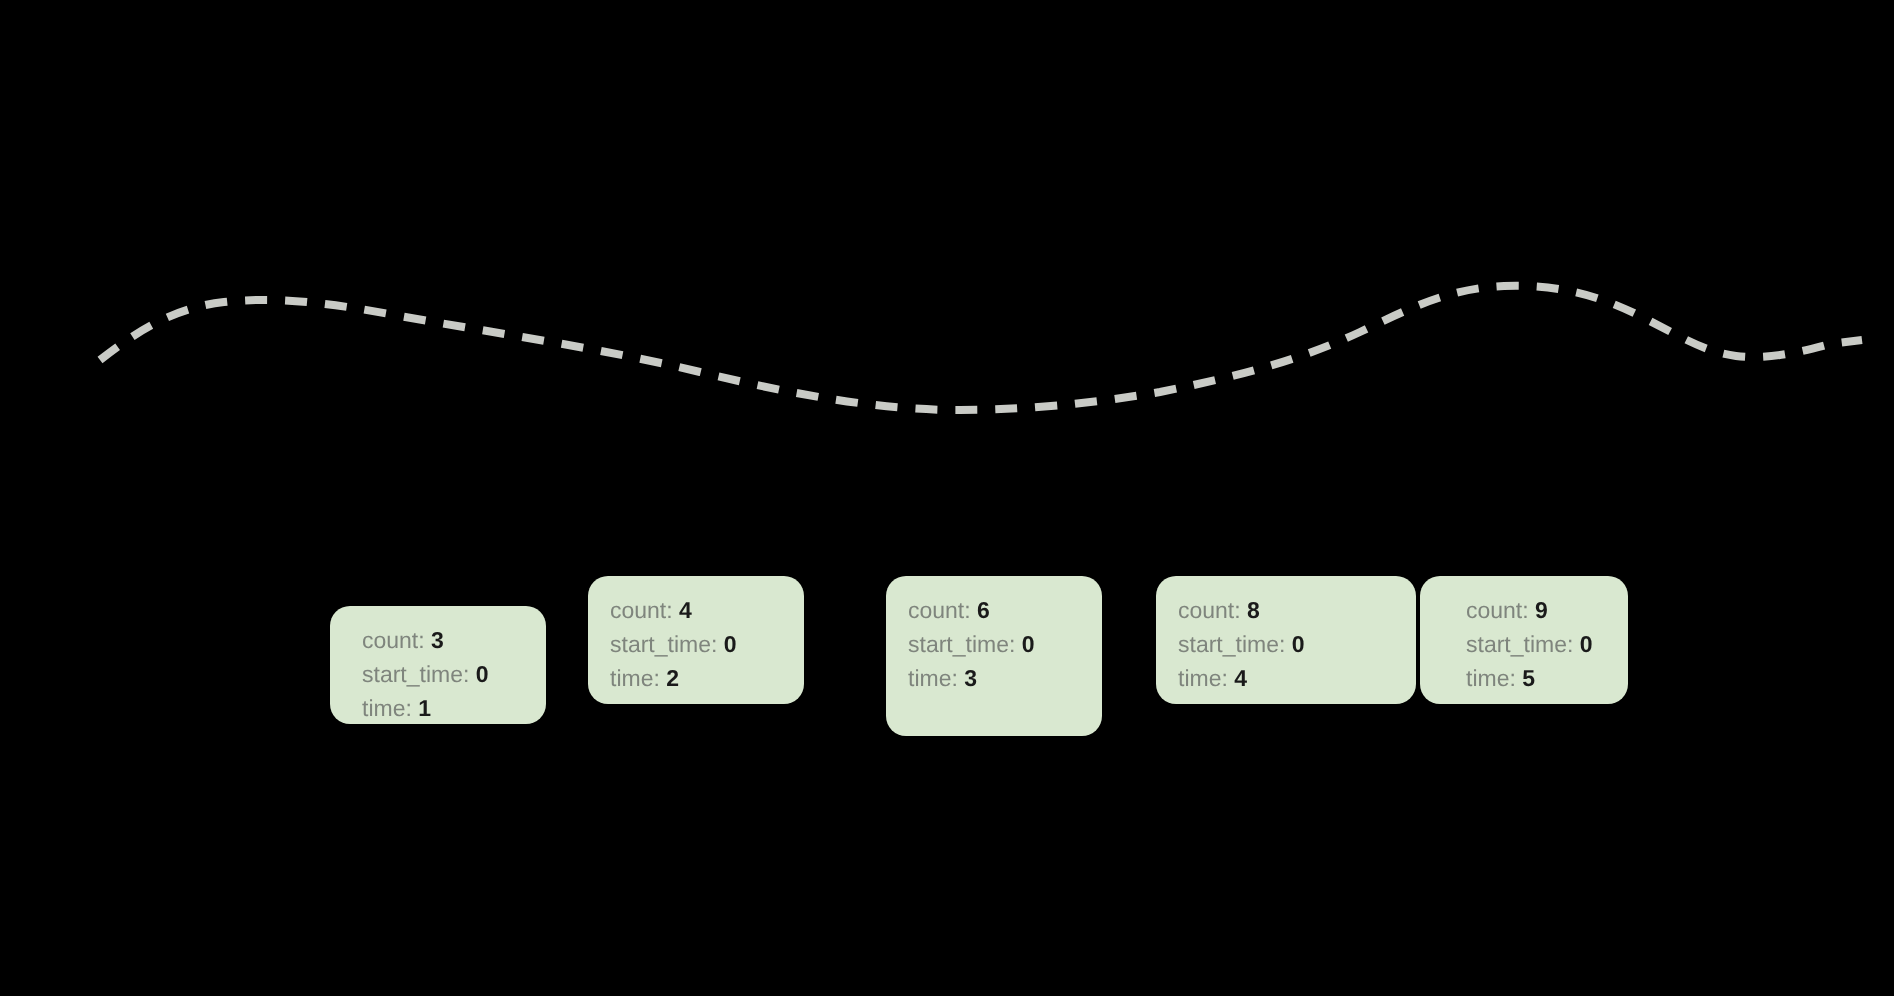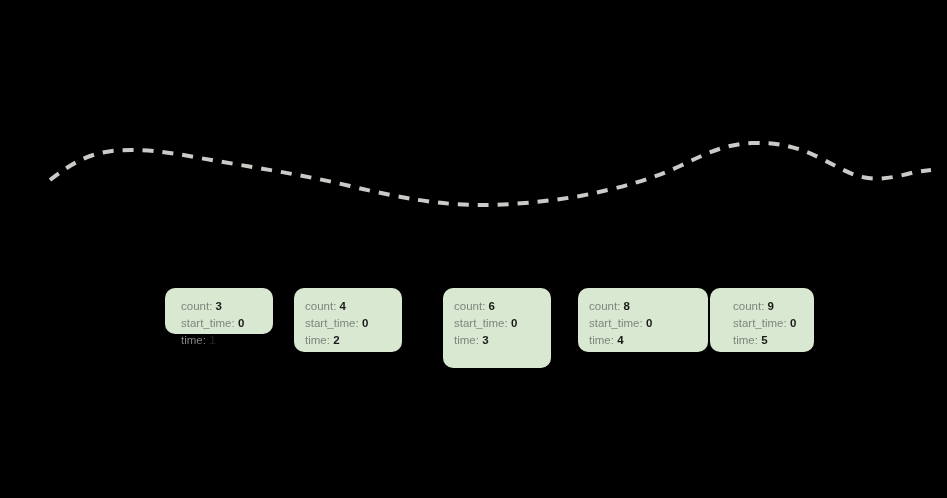--- a/index.html
+++ b/index.html
@@ -56,21 +56,21 @@
              C 400 198, 440 205, 480 205
              C 510 205, 545 202, 580 196
              C 620 188, 650 180, 680 166
              C 705 154, 725 144, 752 143
              C 780 142, 800 148, 820 158
              C 840 168, 852 176, 868 178
              C 884 180, 900 176, 915 172
              L 931 170" fill="none" stroke="#c9cbc6" stroke-width="4" stroke-linecap="butt" stroke-dasharray="11 9"></path>
   </svg>
 
-  <div class="node-box" style="left:165px; top:288px; width:108px; height:46px;padding-left:16px;">
+  <div class="node-box" style="left:165px; top:303px; width:108px; height:59px;padding-left:16px;">
     <div class="node-line">
       <span class="node-key">count:</span>
       <span class="node-val">3</span>
     </div>
     <div class="node-line">
       <span class="node-key">start_time:</span>
       <span class="node-val">0</span>
     </div>
     <div class="node-line">
       <span class="node-key">time:</span>

